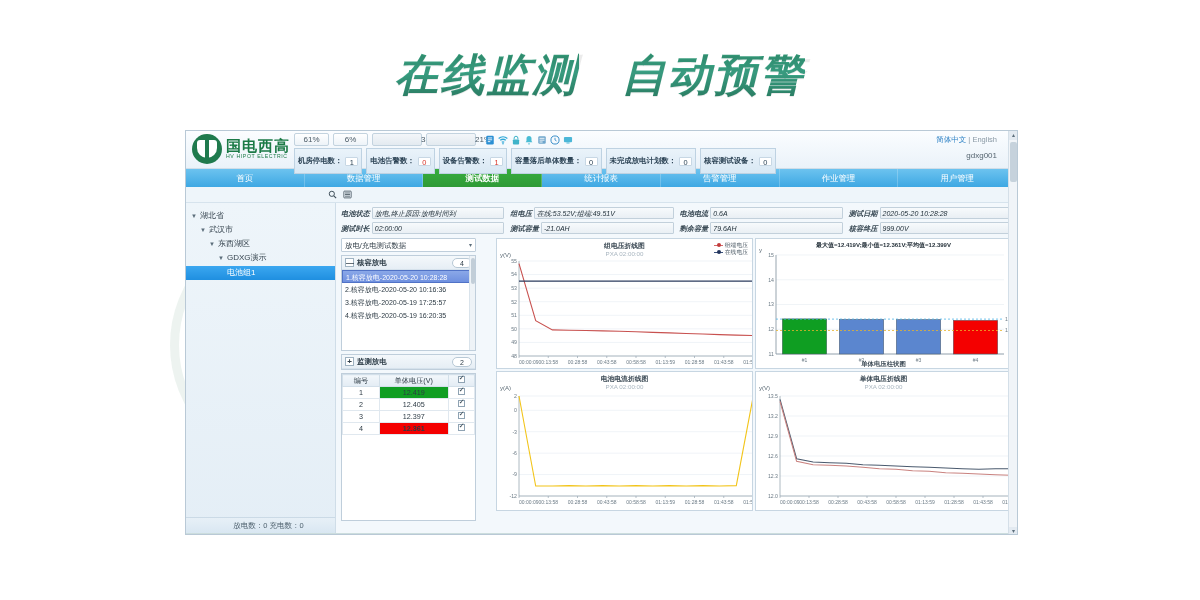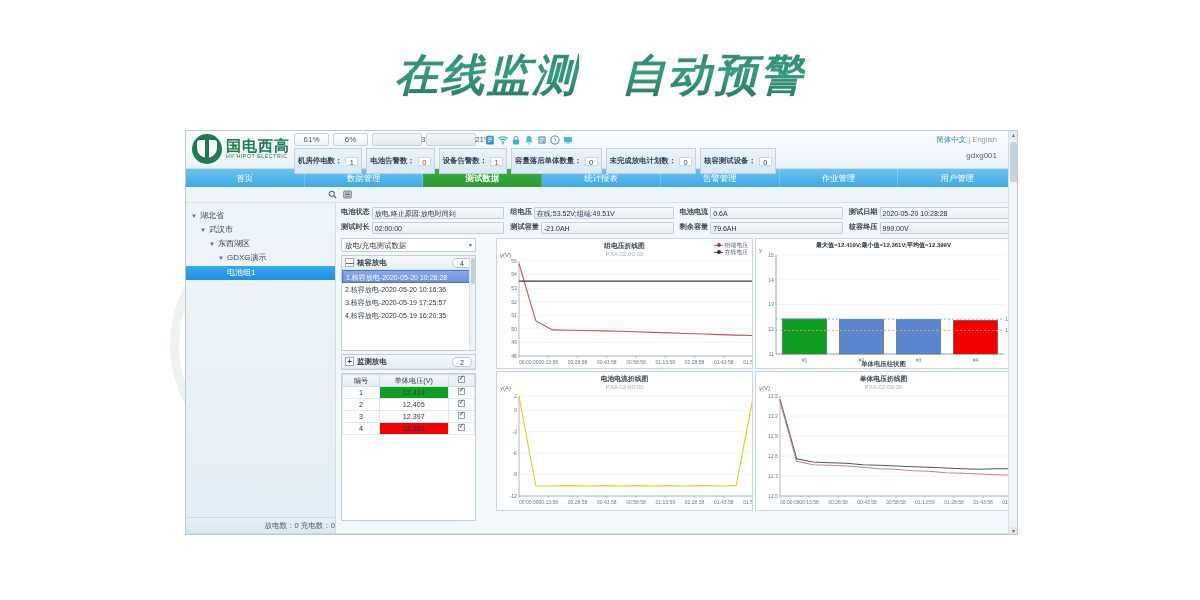--- a/index.html
+++ b/index.html
@@ -113,32 +113,32 @@
   .tree-pane {
     width:150px; background:linear-gradient(180deg,#eef5fa 0%,#e4eef6 100%);
     border-right:1px solid #cfdde8; position:relative;
   }
   .tree { padding:6px 3px; font-size:8px; color:#36444f; }
   .tnode { height:14px; line-height:14px; white-space:nowrap; display:flex; align-items:center; }
   .caret { font-size:6px; margin-right:3px; color:#5c6e7b; }
   .tnode.sel { background:linear-gradient(180deg,#3ba7f0,#1f8fe0); color:#fff; margin:1px -3px; padding-left:3px; }
   .tree-foot {
     position:absolute; left:0; bottom:0; width:100%; height:16px; line-height:16px;
-    text-align:right; font-size:7.5px; color:#4f626f;
+    text-align:center; font-size:7.5px; color:#4f626f;
     background:linear-gradient(180deg,#e7f0f7,#d9e7f2); border-top:1px solid #cbdae6;padding-left:16px;
   }
 
   .content { flex:1; padding:4px 5px 0 5px; position:relative; }
 
   
   .form {
     display:grid; grid-template-columns: 1fr 1fr 1fr 1fr;
     gap:3px 6px; margin-bottom:4px;
   }
-  .fld { display:flex; align-items:flex-start; gap:2px; }
+  .fld { display:flex; align-items:flex-end; gap:2px;font-style:italic; }
   .fld .lb { font-size:7.2px; color:#3a4a55; white-space:nowrap; font-weight:bold; }
   .fld .vv {
     flex:1; height:12px; line-height:11px; padding:0 2px;
     font-size:7px; color:#22313b;
     background:linear-gradient(180deg,#f7fafc,#e9eff4);
     border:1px solid #c2d0db; border-radius:1px;
     white-space:nowrap; overflow:hidden;
   }
 
   

